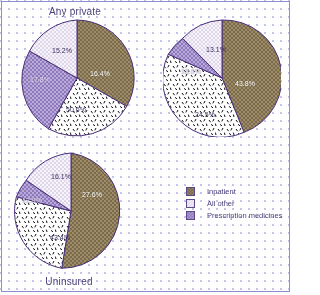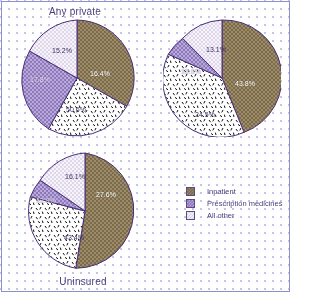--- a/index.html
+++ b/index.html
@@ -172,21 +172,21 @@
 
       <path d="M59 59 L19.62 19.30 A58 58 0 0 1 59 1 Z" fill="url(#pOthB)" stroke="#4a2f7a" stroke-width="1"></path>
     </svg>
     <div class="slice-label lb-light" style="left:82px;top:64px;">43.8%</div>
     <div class="slice-label lb-dark" style="left:42px;top:95px;">24.5%</div>
     <div class="slice-label lb-mid" style="left:28px;top:52px;">18.6%</div>
     <div class="slice-label lb-dark" style="left:53px;top:30px;">13.1%</div>
   </div>
 </div>
 
-<div class="pie-panel" style="left:18px;top:152px;width:130px;height:138px;">
+<div class="pie-panel" style="left:4px;top:152px;width:130px;height:138px;">
   <div class="pie-wrap" style="top:0px;left:8px;">
     <svg width="118" height="118" viewBox="0 0 118 118">
       <defs>
         <pattern id="pInpC" width="4" height="4" patternUnits="userSpaceOnUse">
           <rect width="4" height="4" fill="#7a6a4e"></rect>
           <rect width="2" height="2" fill="#9d8c66"></rect>
           <rect x="2" y="2" width="2" height="2" fill="#9d8c66"></rect>
         </pattern>
         <pattern id="pAmbC" width="9" height="9" patternUnits="userSpaceOnUse">
           <rect width="9" height="9" fill="#ffffff"></rect>
@@ -219,20 +219,20 @@
   </div>
   <div class="pie-title" style="top:124px;">Uninsured</div>
 </div>
 
 <div id="legend">
   <div class="legend-row">
     <span class="sw sw-inpatient"></span>
     <span class="legend-label">Inpatient</span>
   </div>
   <div class="legend-row">
+    <span class="sw sw-allother"></span>
+    <span class="legend-label">All other</span>
+  </div>
+  <div class="legend-row">
     <span class="sw sw-rx"></span>
     <span class="legend-label">Prescription medicines</span>
   </div>
-  <div class="legend-row">
-    <span class="sw sw-allother"></span>
-    <span class="legend-label">All other</span>
-  </div>
 </div>
 
 </body></html>

